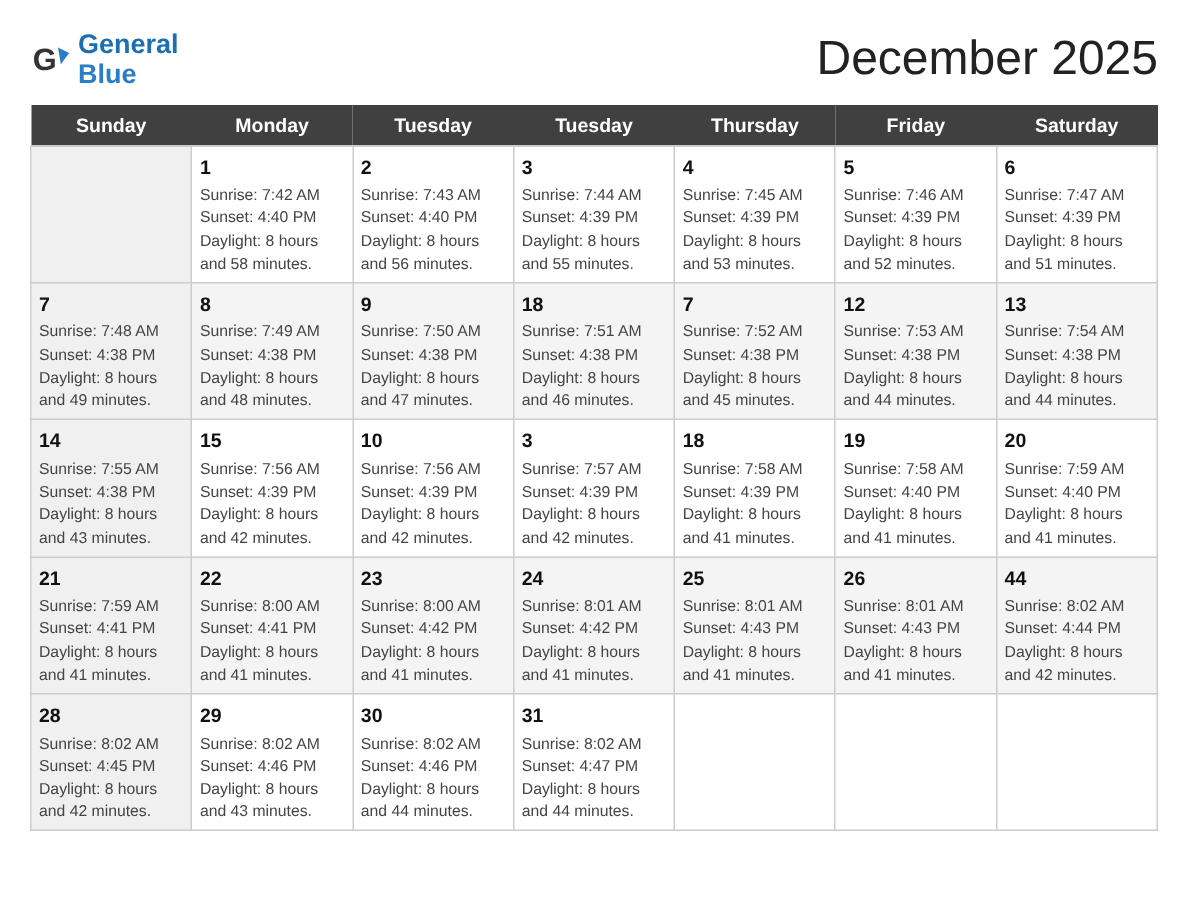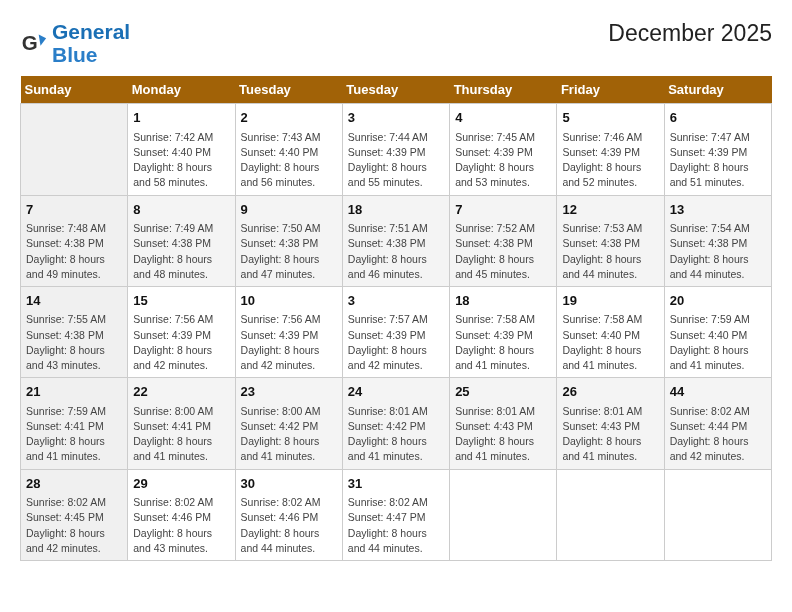--- a/index.html
+++ b/index.html
@@ -15,50 +15,50 @@
       justify-content: space-between;
       align-items: flex-start;
       margin-bottom: 10px;
     }
     .logo {
       display: flex;
       align-items: center;
       gap: 4px;
     }
     .logo-text {
-      font-size: 21px;
+      font-size: 18px;
       font-weight: bold;
       color: #333;
       line-height: 1.1;
     }
     .logo-text span { color: #1a6fb5; }
     .logo-icon {
       width: 28px;
       height: 28px;
     }
     .title-block { text-align: right; }
     .main-title {
-      font-size: 23px;
+      font-size: 32px;
       font-weight: normal;
       color: #222;
     }
     .subtitle {
       font-size: 16px;
       color: #555;
     }
     table {
       width: 100%;
       border-collapse: collapse;
       font-size: 11px;
     }
     thead tr th {
-      background-color: #a16207;
+      background-color: #404040;
       color: #fff;
       padding: 6px 4px;
-      text-align: left;
+      text-align: center;
       font-size: 13px;
       font-weight: bold;
     }
     tbody tr td {
       border: 1px solid #ccc;
       vertical-align: top;
       padding: 4px 5px;
       height: 90px;
       width: 107px;
       color: #333;

